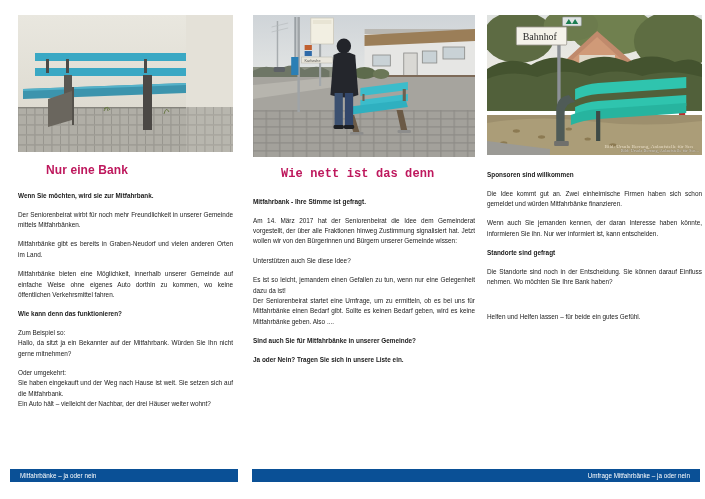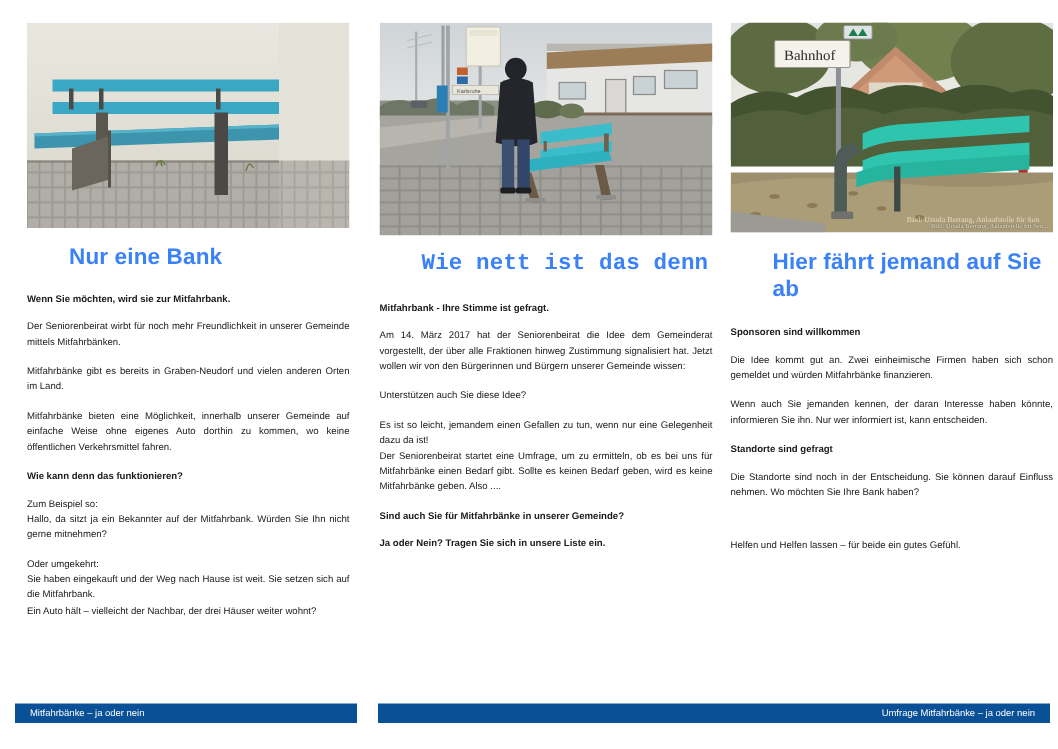--- a/index.html
+++ b/index.html
@@ -59,22 +59,22 @@
     font-size: 4.2px;
     color: #f2e9d8;
     letter-spacing: .1px;
     text-shadow: 0 0 1px rgba(0,0,0,.8);
     white-space: nowrap;
     font-family: "Liberation Serif", serif;
   }
 
   
   h1.headline {
-    color: #3b82f6;
-    font-size: 15px;
+    color: #be185d;
+    font-size: 12px;
     font-weight: bold;
     margin: 11px 0 0 0;
     line-height: 1.2;
     letter-spacing: .1px;
     padding-left: 28px;
   }
   .col-1 h1.headline { margin-top: 11px; }
   .col-2 h1.headline { margin-top: 10px; font-family: Liberation Mono, monospace; }
   .col-3 h1.headline { margin-top: 11px; }
 
@@ -362,21 +362,20 @@
           <path d="M78 80 q-12 2 -12 16 l0 32 l8 0 l0 -30 q0 -10 10 -11z" fill="#4f5b57"></path>
           <rect x="64" y="126" width="14" height="5" rx="1" fill="#70706c"></rect>
           <rect x="104" y="96" width="4" height="30" fill="#3e4a46"></rect>
 
           <rect x="110" y="126" width="95" height="10" fill="none"></rect>
           <text x="112" y="133" font-size="5" fill="#efe3cd" font-family="serif" opacity="0.85">Bild: Ursula Berrang, Anlaufstelle für Sen</text>
         </svg>
         <div class="photo-caption">Bild: Ursula Berrang, Anlaufstelle für Sen...</div>
       </div>
 
-      <h1 class="headline">Hier fährt jemand auf Sie ab</h1>
 
       <div class="body">
         <p class="sub">Sponsoren sind willkommen</p>
         <p class="para">Die Idee kommt gut an. Zwei einheimische Firmen haben sich schon gemeldet und würden Mitfahrbänke finanzieren.</p>
         <p class="para">Wenn auch Sie jemanden kennen, der daran Interesse haben könnte, informieren Sie ihn. Nur wer informiert ist, kann entscheiden.</p>
         <p class="sub">Standorte sind gefragt</p>
         <p class="para">Die Standorte sind noch in der Entscheidung. Sie können darauf Einfluss nehmen. Wo möchten Sie Ihre Bank haben?</p>
         <div class="spacer-lg"></div>
         <p class="plain">Helfen und Helfen lassen – für beide ein gutes Gefühl.</p>
       </div>

